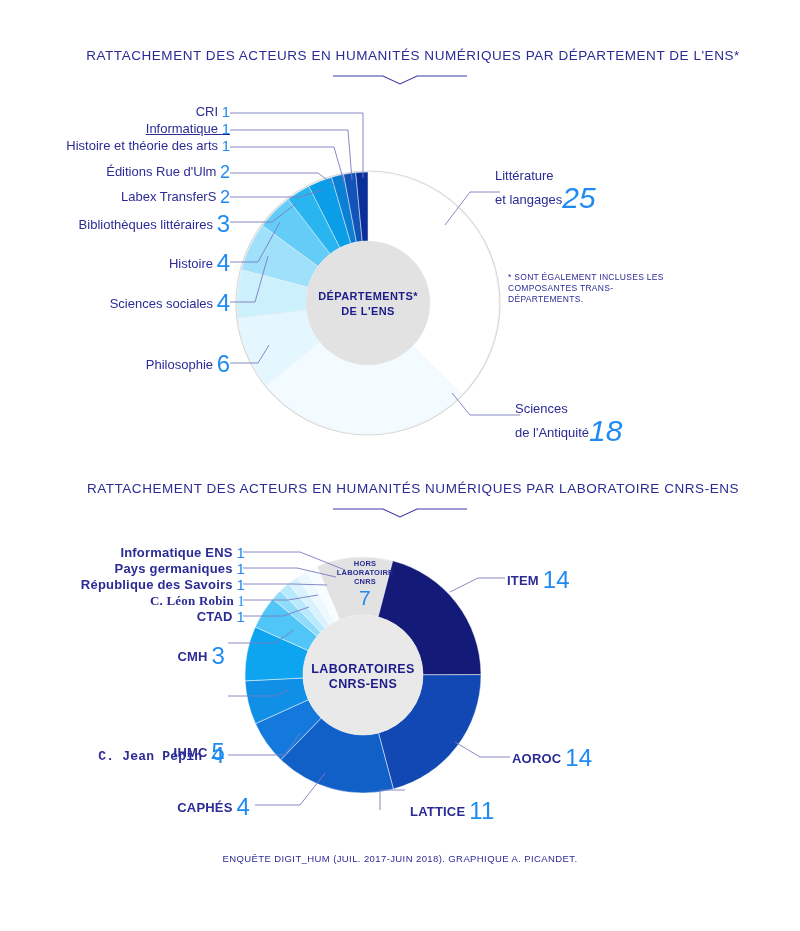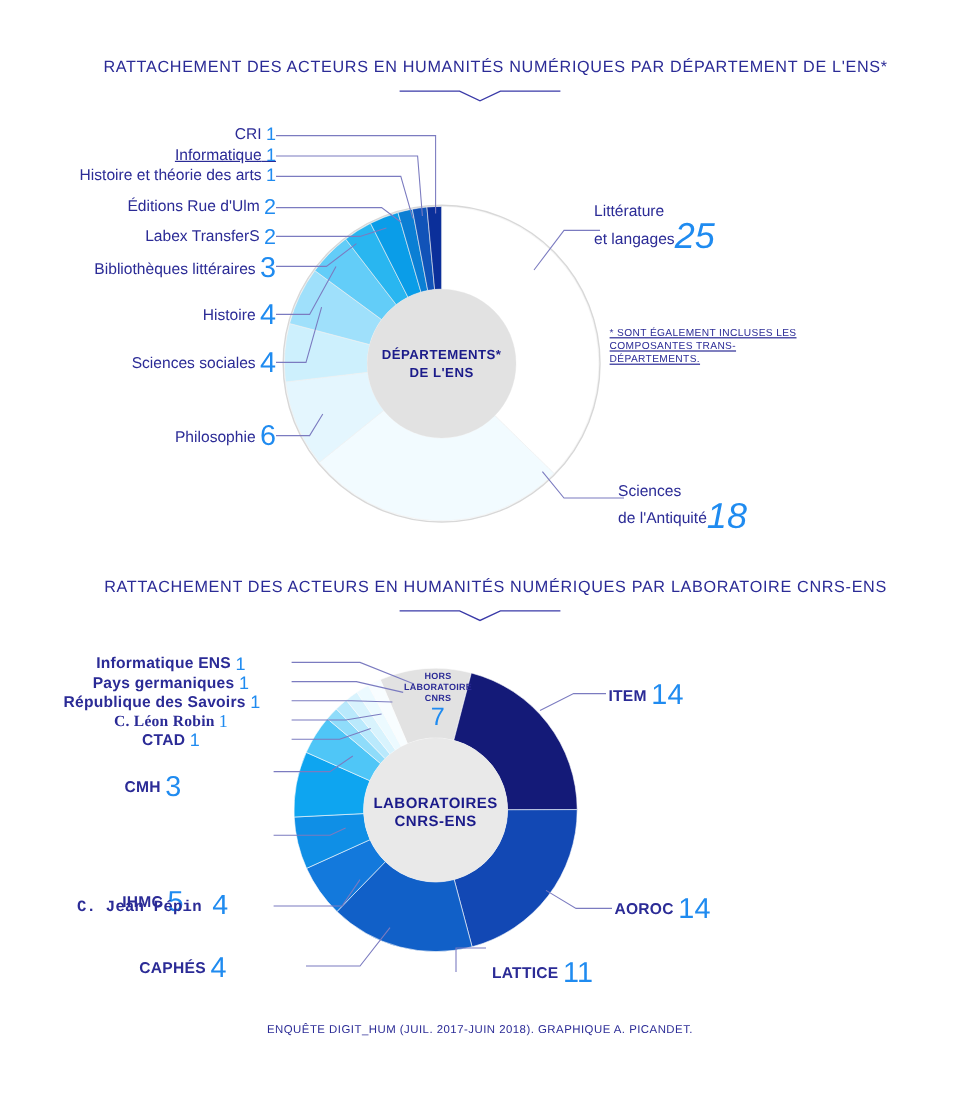--- a/index.html
+++ b/index.html
@@ -17,34 +17,33 @@
   .title-rule{position:absolute;left:0;width:800px;height:14px;}
   .svg-layer{position:absolute;left:0;top:0;}
   .lbl{
     position:absolute;color:#2b2b96;font-size:13px;line-height:15px;
     white-space:nowrap;
   }
   .lbl.right{text-align:left;}
   .lbl.left{text-align:right;}
   .num{color:#1f8bf0;font-weight:400;}
   .b1 .lbl{font-weight:400;}
-  .b2 .lbl{font-weight:700;letter-spacing:.2px;text-align:center;}
+  .b2 .lbl{font-weight:700;letter-spacing:.2px;}
   .n-lg{font-size:30px;line-height:30px;vertical-align:-4px;font-style:italic;}
   .n-md{font-size:24px;line-height:24px;vertical-align:-3px;}
   .n-sm{font-size:18px;line-height:18px;vertical-align:-2px;}
   .n-xs{font-size:15px;line-height:15px;vertical-align:-1px;}
   .two-line{line-height:15px;}
   .center-text{
     position:absolute;text-align:center;color:#1b1b8a;
     font-weight:700;letter-spacing:.4px;line-height:15px;
   }
   .footnote{
     position:absolute;font-size:8.5px;line-height:11px;color:#2b2b96;
     letter-spacing:.3px;
-    text-decoration:underline;
   }
   .hors{
     position:absolute;text-align:center;color:#2b2b96;font-weight:700;
     font-size:7.5px;line-height:9px;letter-spacing:.2px;
   }
   .hors .hnum{display:block;color:#1f8bf0;font-size:21px;line-height:23px;font-weight:400;}
   .credit{
     position:absolute;left:0;width:800px;text-align:center;
     font-size:9.5px;letter-spacing:.4px;color:#2b2b96;
   }

